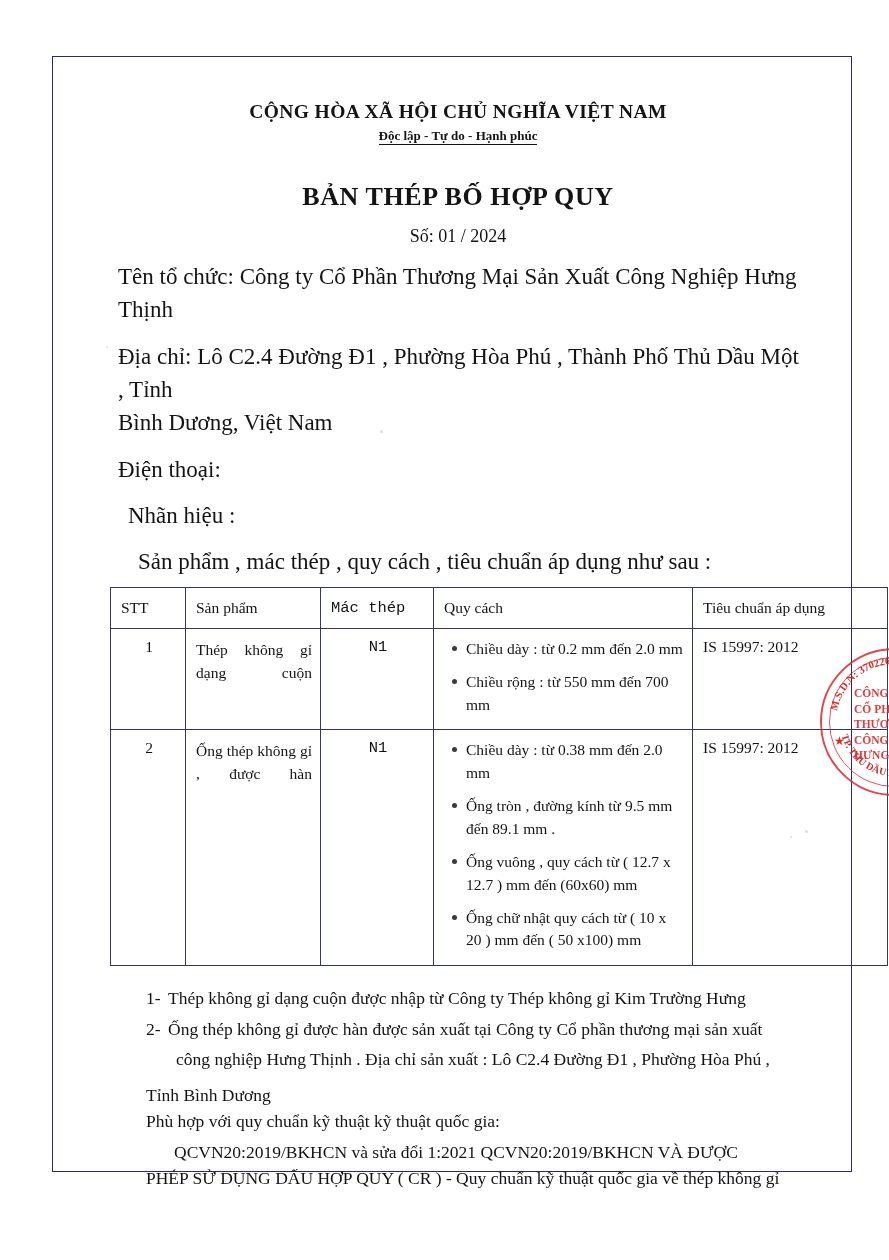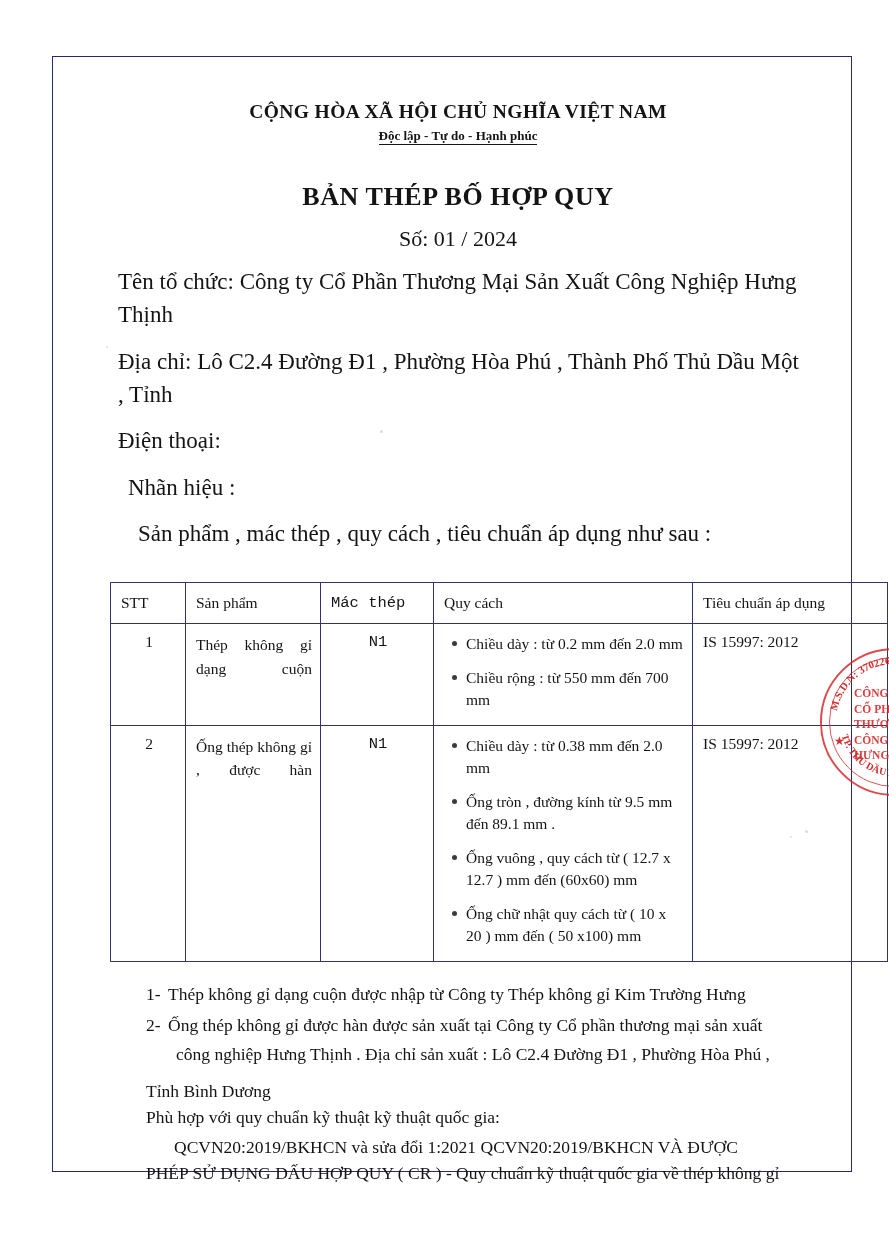--- a/index.html
+++ b/index.html
@@ -62,38 +62,38 @@
     padding-bottom: 1px;
   }
 
   .title {
     font-weight: bold;
     font-size: 26px;
     letter-spacing: 0.6px;
     margin-top: 38px;
   }
   .docnum {
-    font-size: 22px;
+    font-size: 18px;
     margin-top: 14px;
     text-align: center;
   }
 
   .para {
     font-size: 23px;
     line-height: 1.45;
     margin-top: 13px;
   }
   .para.indent { text-indent: 0; padding-left: 8px; }
   .para.indent2 { padding-left: 18px; }
   .para.indent3 { padding-left: 28px; }
   .bold { font-weight: bold; }
 
   
   table.spec {
-    margin-top: 32px;
+    margin-top: 8px;
     border-collapse: collapse;
     width: 684px;
     table-layout: fixed;
     font-size: 15.5px;
   }
   table.spec th, table.spec td {
     border: 1px solid #33336d;
     vertical-align: top;
     padding: 9px 8px 11px 10px;
   }
@@ -236,20 +236,21 @@
 
     <div class="center title">BẢN THÉP BỐ HỢP QUY</div>
     <div class="center docnum">Số: 01 / 2024</div>
 
     <div class="para indent">
       <span>Tên tổ chức: </span><span>Công ty Cổ Phần Thương Mại Sản Xuất Công Nghiệp Hưng Thịnh</span>
     </div>
 
     <div class="para indent">
       <span>Địa chỉ: </span><span>Lô C2.4 Đường Đ1 , Phường Hòa Phú , Thành Phố Thủ Dầu Một , Tỉnh</span>
+      <div>Bình Dương, Việt Nam</div>
     </div>
 
     <div class="para indent">Điện thoại:</div>
 
 
     <div class="para indent2">Nhãn hiệu :</div>
 
     <div class="para indent3">Sản phẩm , mác thép , quy cách , tiêu chuẩn áp dụng như sau :</div>
 
     <table class="spec">

